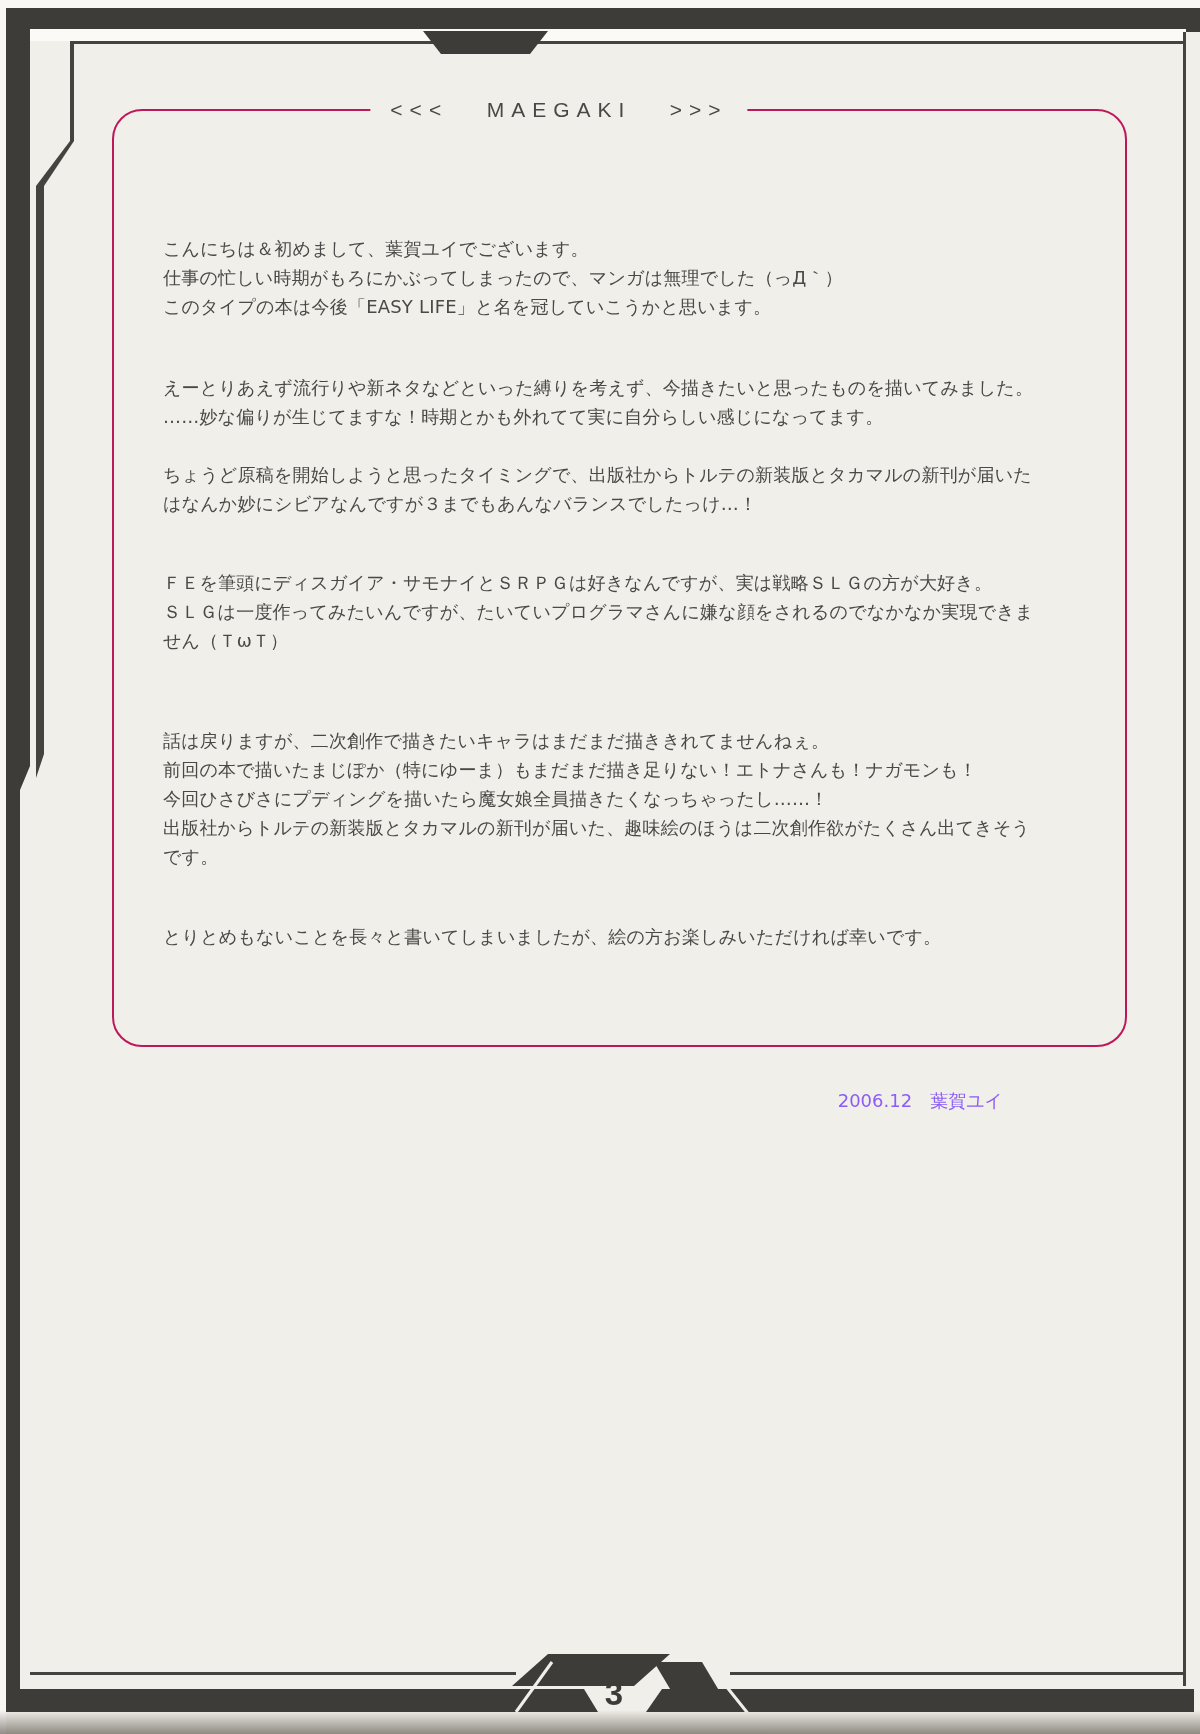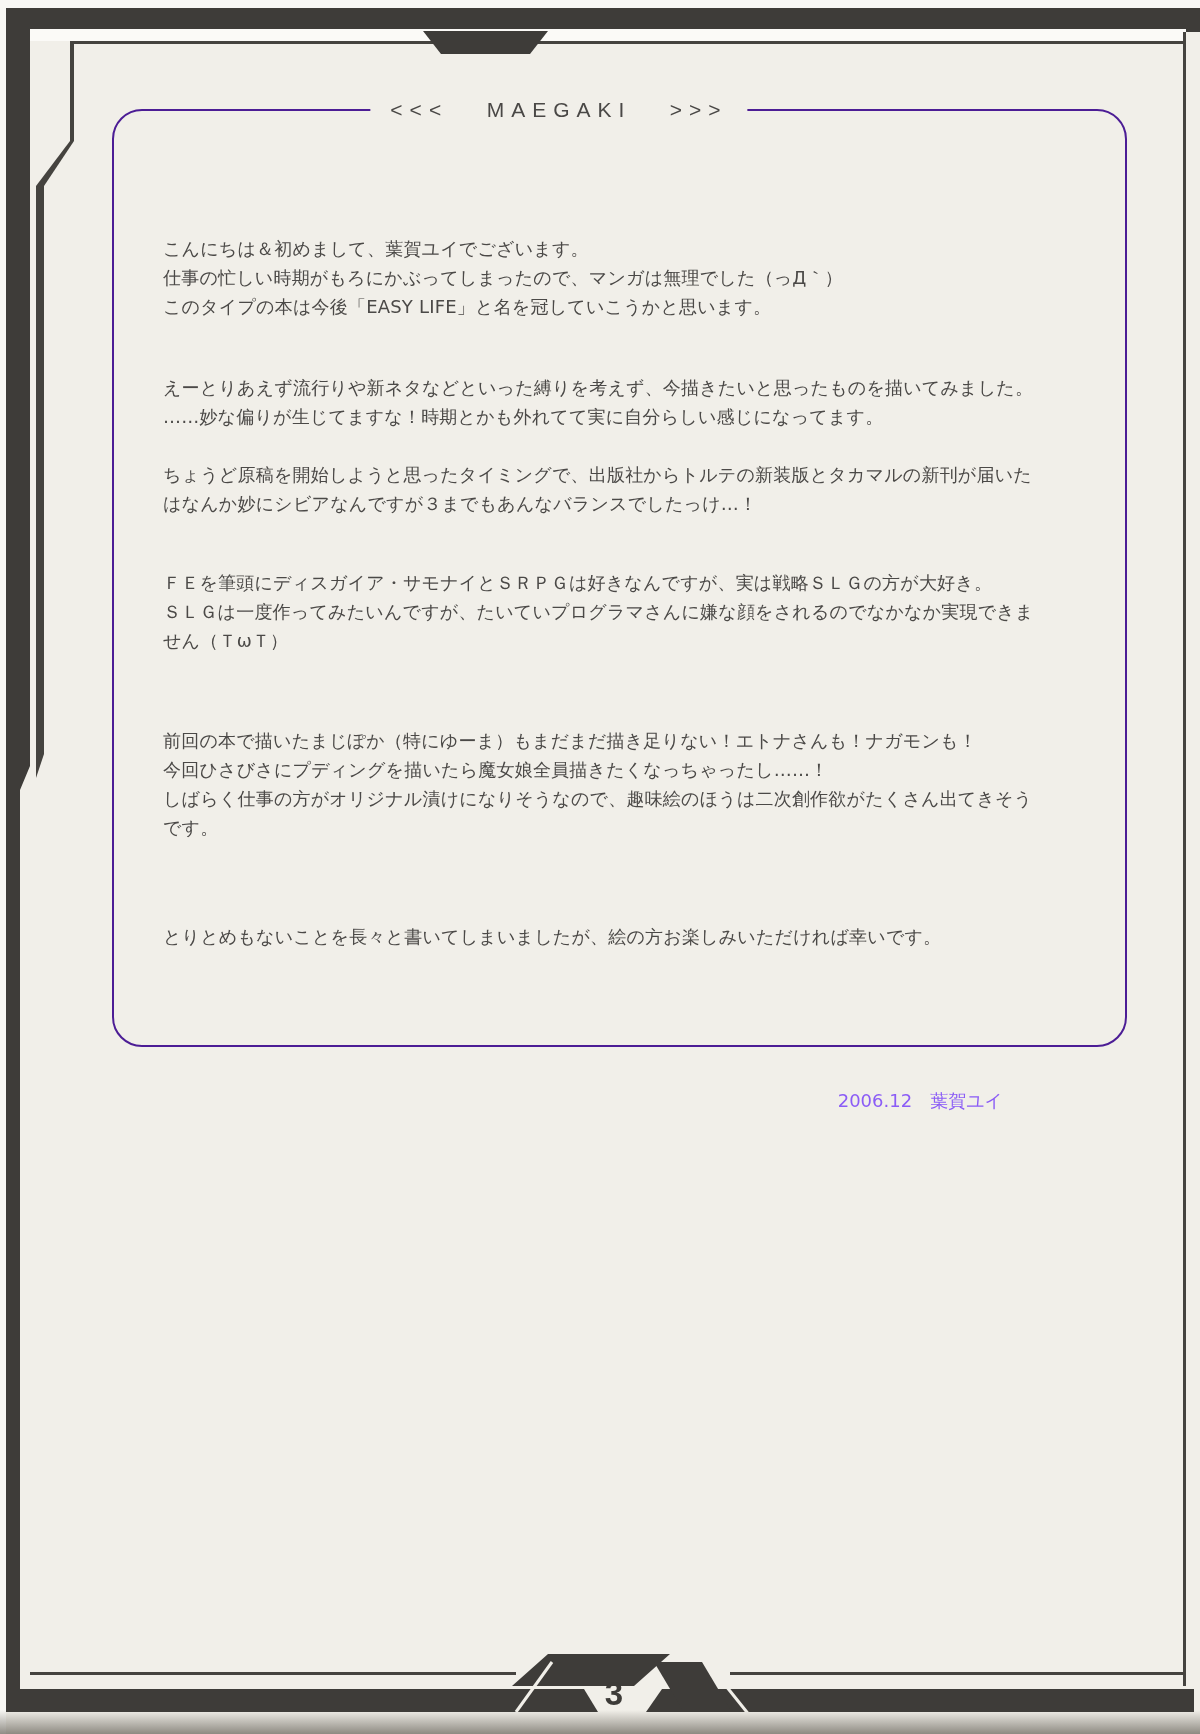--- a/index.html
+++ b/index.html
@@ -8,21 +8,21 @@
     width:1200px;height:1734px;
     background:#f1efe9;
     overflow:hidden;
     font-family:"DejaVu Sans",sans-serif;
     color:#474543;
   }
   .frame{position:absolute;left:0;top:0;z-index:0;}
   .maegaki-box{
     position:absolute;z-index:1;box-sizing:border-box;
     left:112px;top:109px;width:1015px;height:938px;
-    border:2px solid #4c1d95;border-radius:30px;
+    border:2px solid #be185d;border-radius:30px;
   }
   .box-title{
     position:absolute;top:-16px;left:445px;transform:translateX(-50%);
     background:#f1efe9;padding:0 20px;
     font-family:"Liberation Sans",sans-serif;
     font-size:21px;line-height:30px;letter-spacing:7px;
     color:#4a4846;white-space:pre;
   }
   .textcol{position:absolute;left:0;top:0;width:1106px;height:1734px;z-index:2;}
   .para{position:absolute;left:163px;}
@@ -112,23 +112,24 @@
       <div class="line">はなんか妙にシビアなんですが３までもあんなバランスでしたっけ…！</div>
     </div>
 
     <div class="para" style="top:568px">
       <div class="line">ＦＥを筆頭にディスガイア・サモナイとＳＲＰＧは好きなんですが、実は戦略ＳＬＧの方が大好き。</div>
       <div class="line">ＳＬＧは一度作ってみたいんですが、たいていプログラマさんに嫌な顔をされるのでなかなか実現できま</div>
       <div class="line">せん（ＴωＴ）</div>
     </div>
 
     <div class="para" style="top:726px">
+      <div class="line">話は戻りますが、二次創作で描きたいキャラはまだまだ描ききれてませんねぇ。</div>
       <div class="line">前回の本で描いたまじぽか（特にゆーま）もまだまだ描き足りない！エトナさんも！ナガモンも！</div>
       <div class="line">今回ひさびさにプディングを描いたら魔女娘全員描きたくなっちゃったし……！</div>
-      <div class="line">しばらく仕事の方がオリジナル漬けになりそうなので、趣味絵のほうは二次創作欲がたくさん出てきそう</div>
+      <div class="line">出版社からトルテの新装版とタカマルの新刊が届いた、趣味絵のほうは二次創作欲がたくさん出てきそう</div>
       <div class="line">です。</div>
     </div>
 
     <div class="para" style="top:922px">
       <div class="line">とりとめもないことを長々と書いてしまいましたが、絵の方お楽しみいただければ幸いです。</div>
     </div>
 
   </div>
 
   <div class="signature">2006.12　葉賀ユイ</div>

